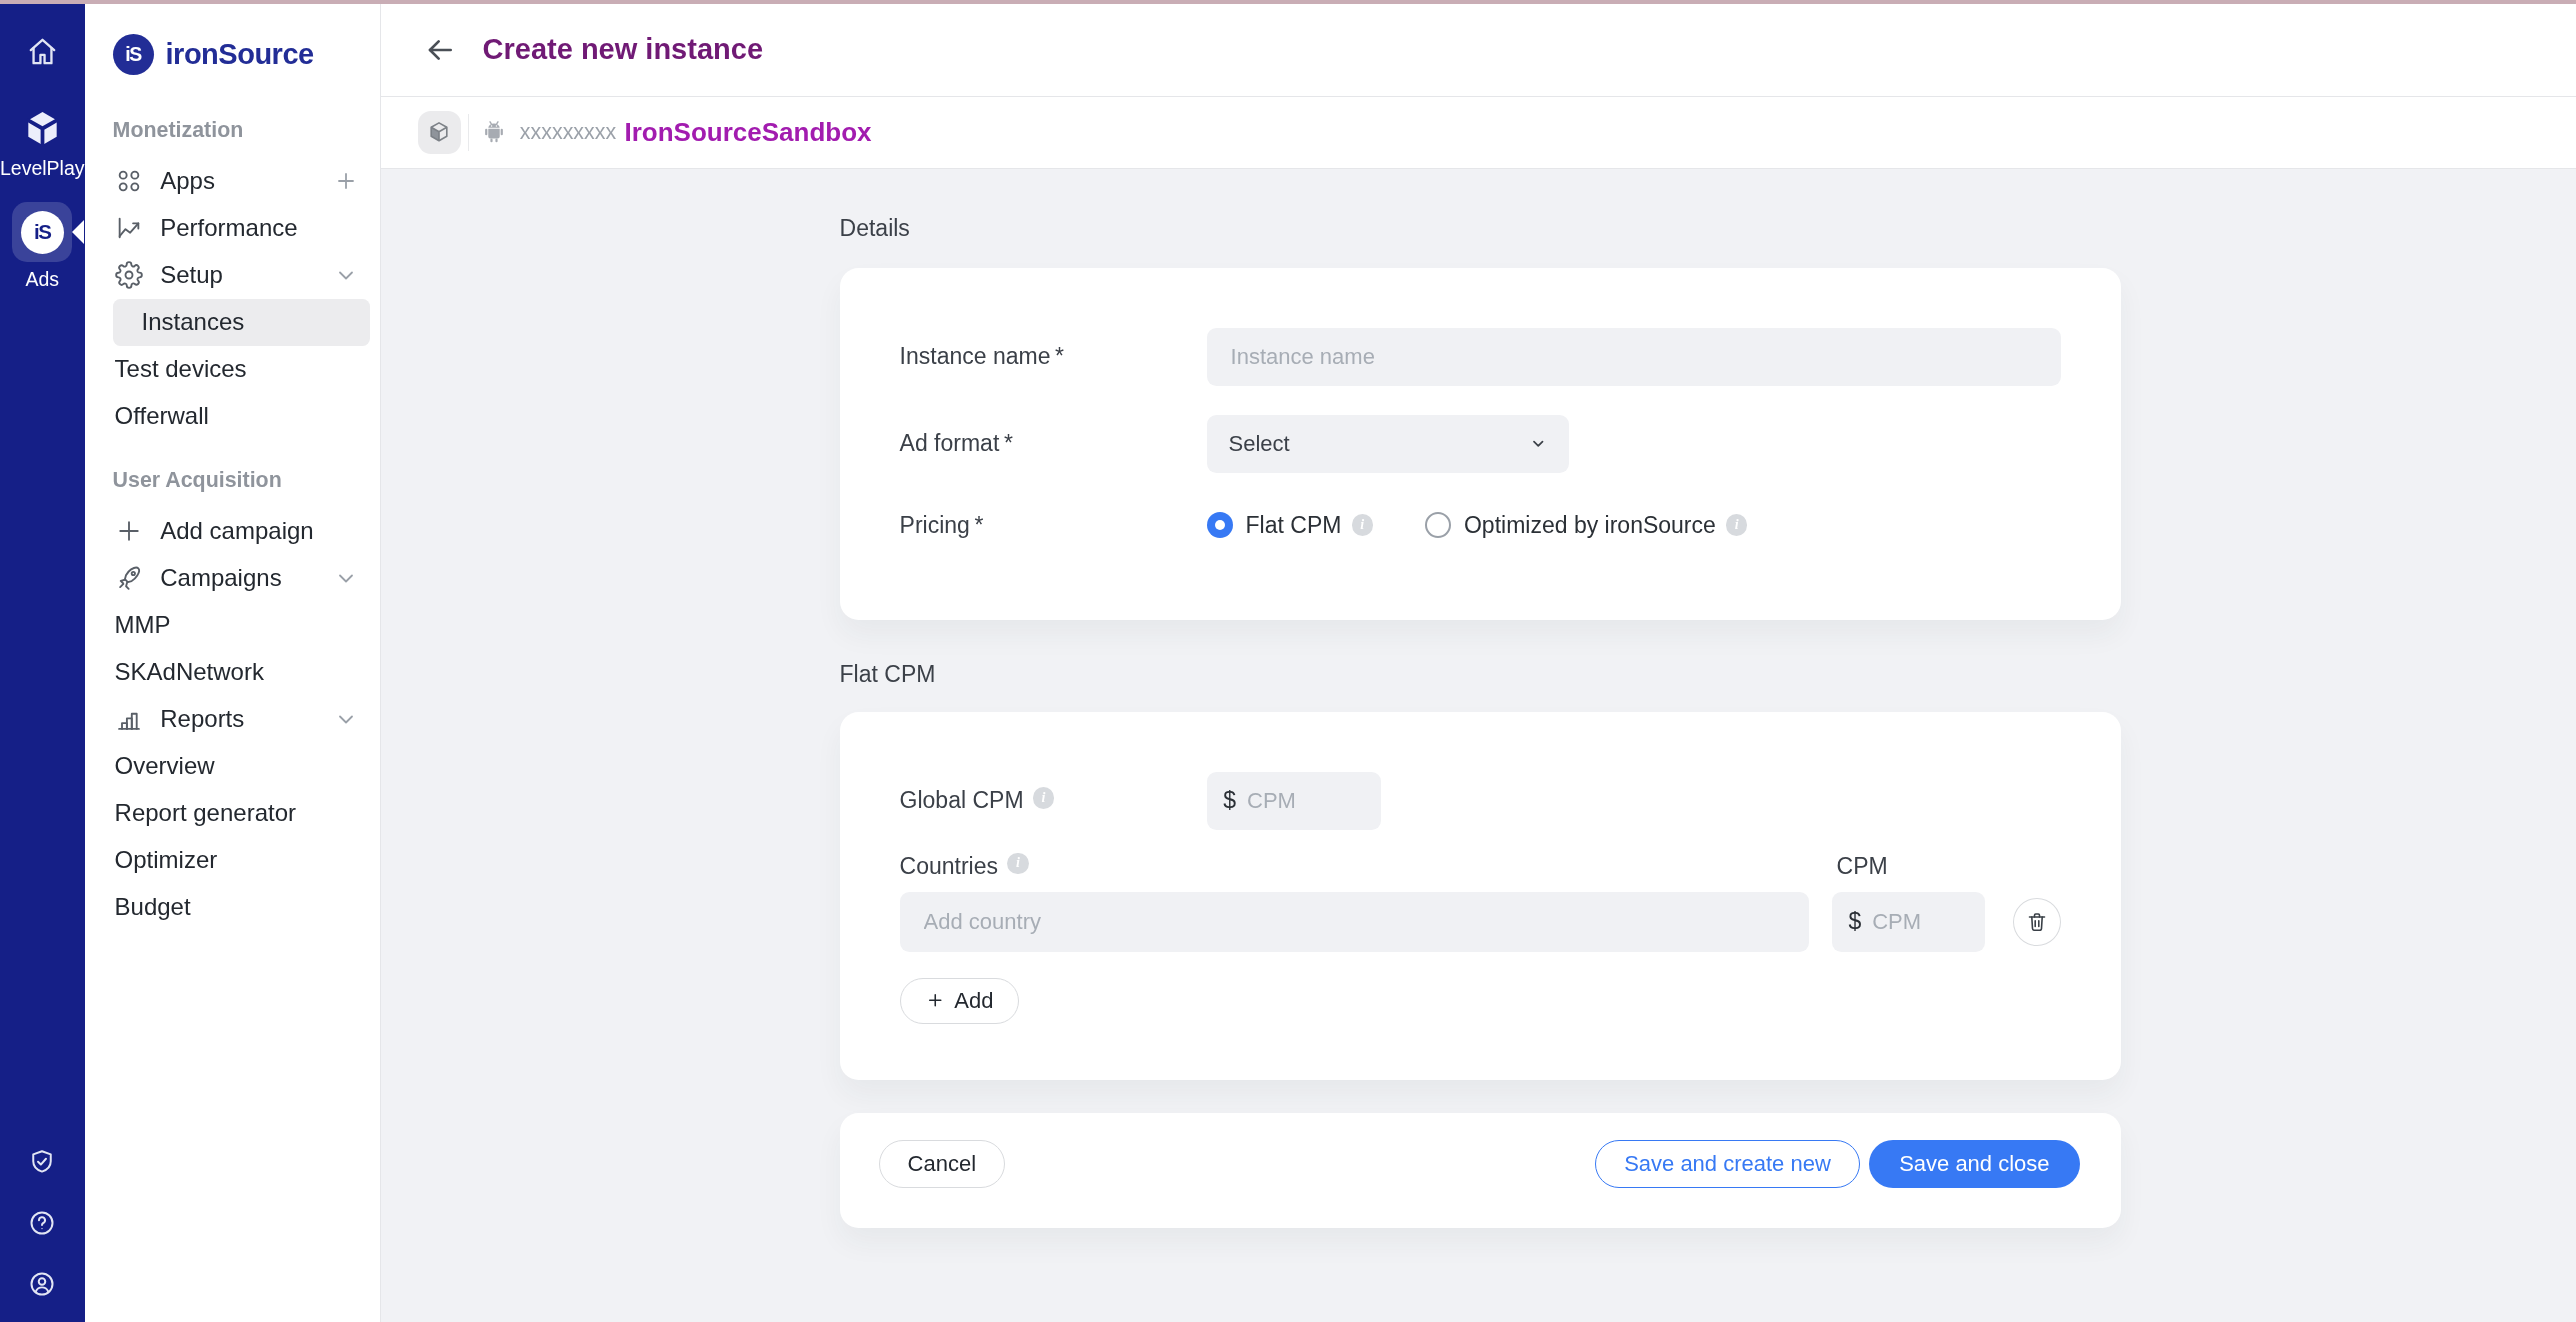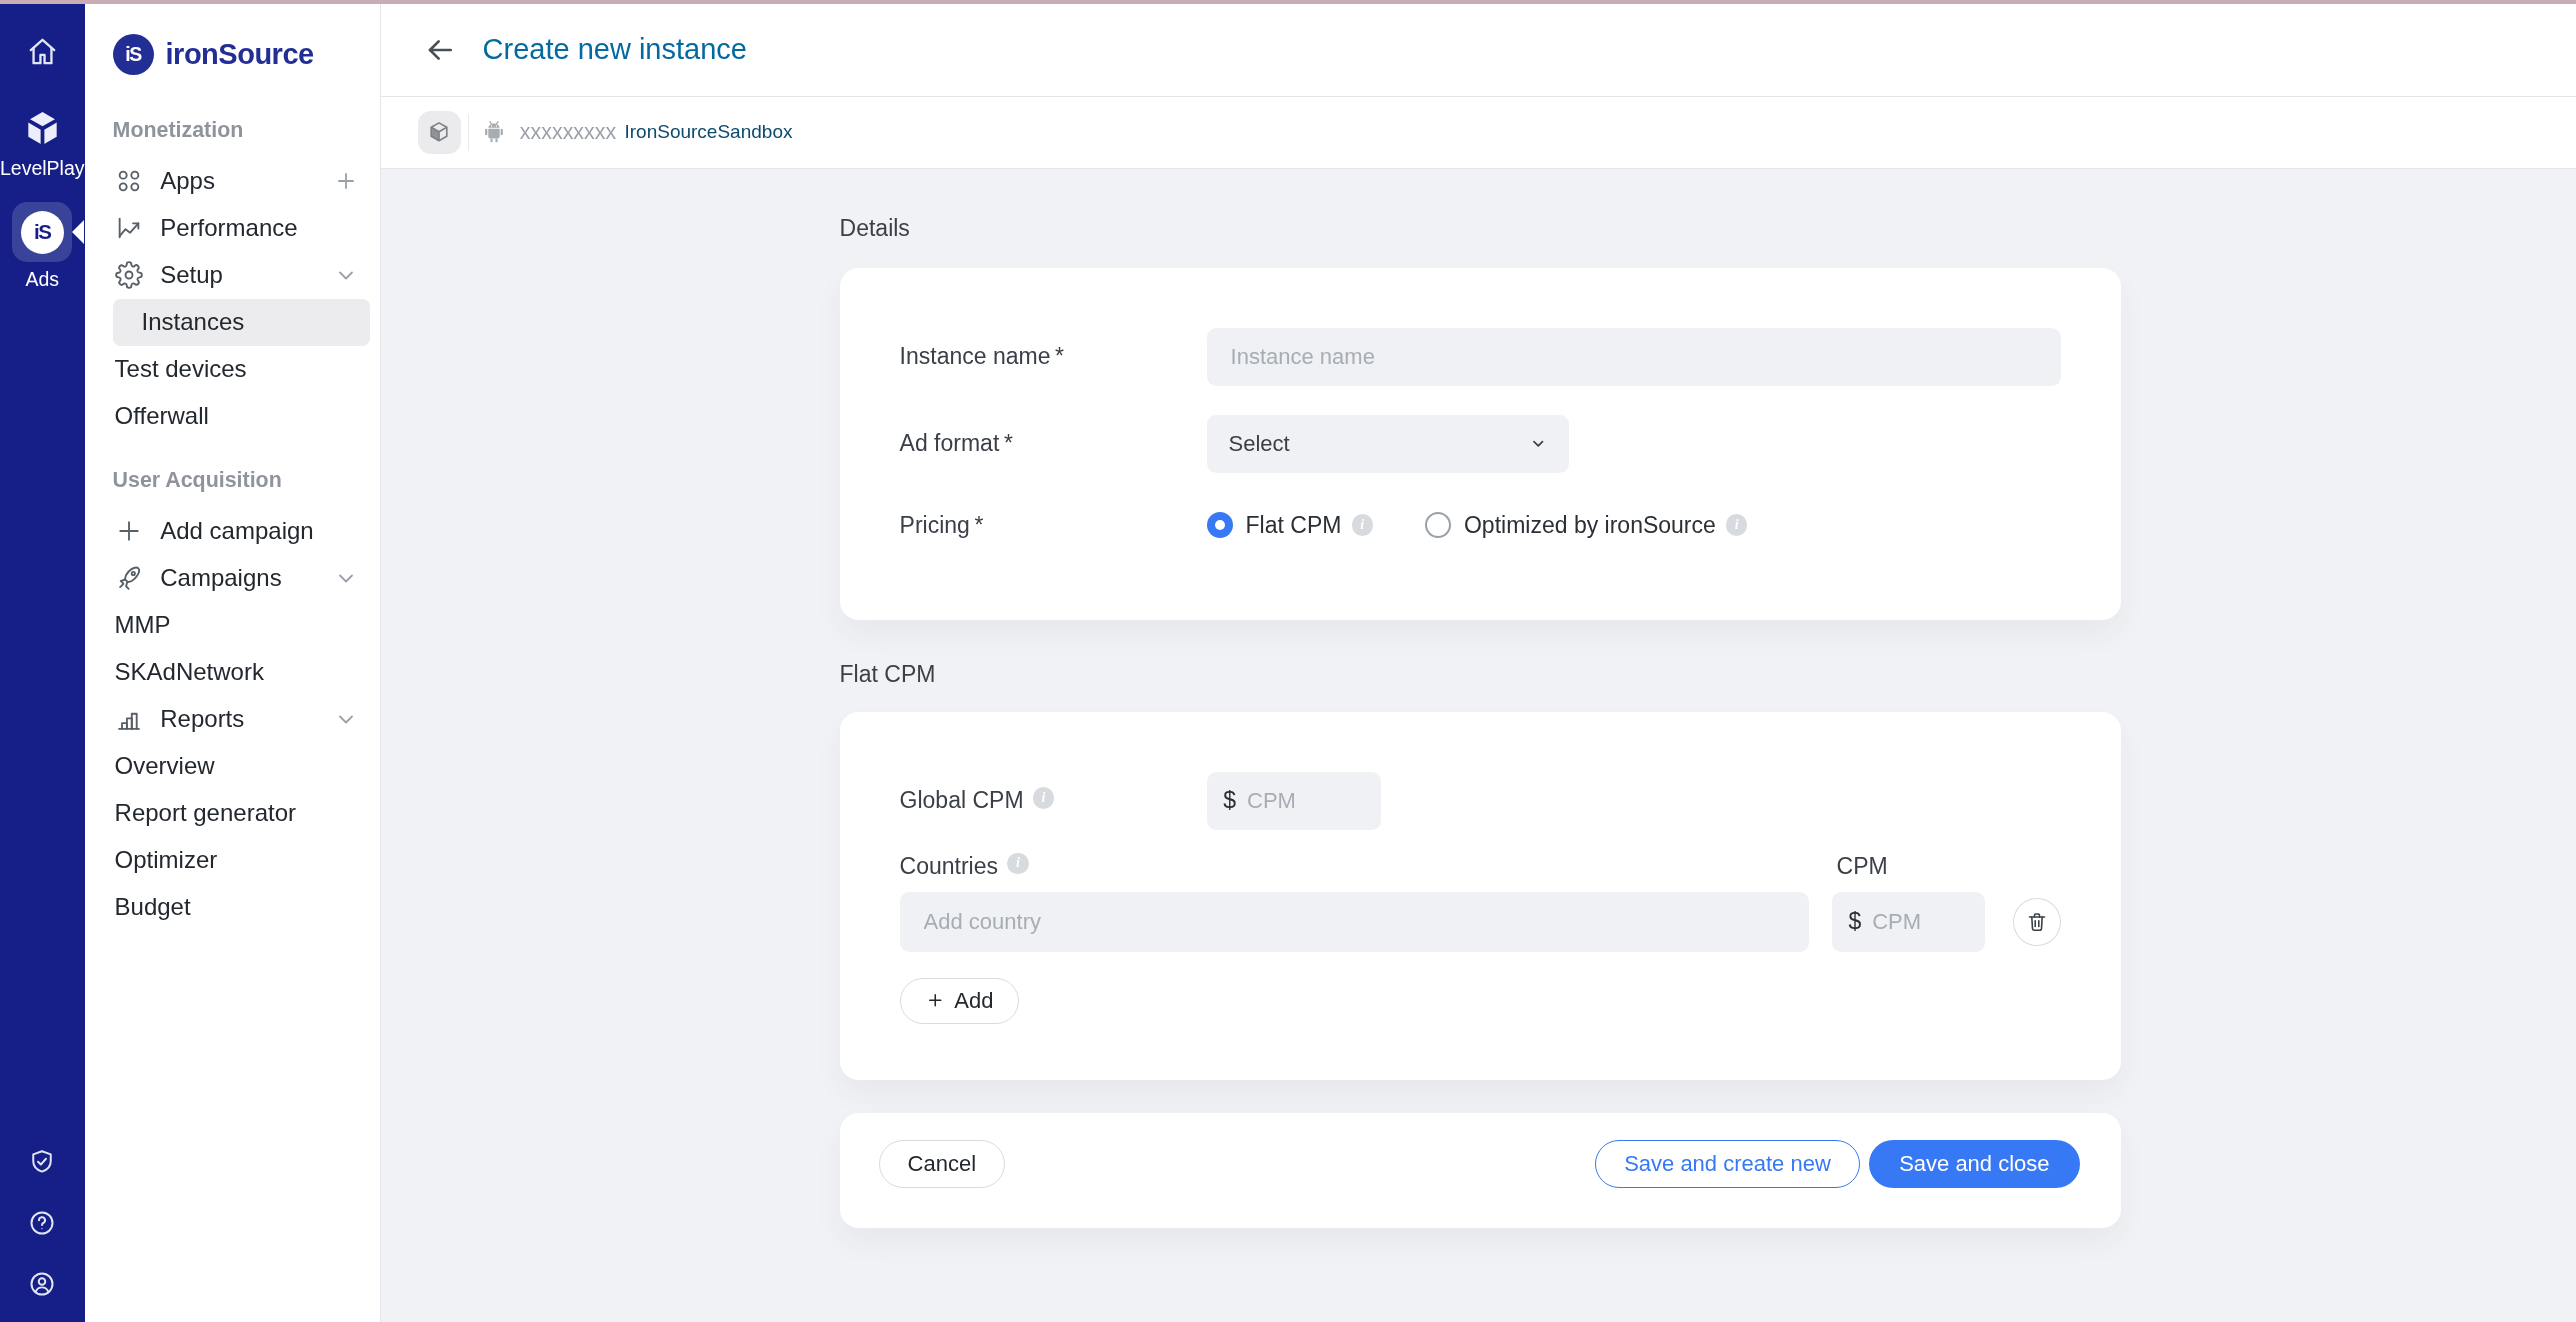--- a/index.html
+++ b/index.html
@@ -51,27 +51,27 @@
   .nav-item .tico{width:24px;height:24px}
   .nav-item .tico svg{width:24px;height:24px;stroke:var(--icon-light);fill:none;stroke-width:1.8;stroke-linecap:round;stroke-linejoin:round}
   .nav-item.sub{}
   .nav-item.active{background:#ececee;border-radius:7.4px;margin:0 9.3px 0 28px;padding-left:29px}
 
   
   .main{flex:1;background:var(--bg);display:flex;flex-direction:column;min-width:0}
   .page-header{flex:0 0 93px;background:#fff;border-bottom:0.9px solid var(--line);display:flex;align-items:center;padding-left:41px}
   .back-btn{width:37px;height:37px;margin-right:24px;display:flex;align-items:center;justify-content:center;cursor:pointer}
   .back-btn svg{width:32px;height:32px;stroke:#4a4f56;fill:none;stroke-width:2;stroke-linecap:round;stroke-linejoin:round}
-  .page-title{font-size:29px;font-weight:400;color:#0369a1}
+  .page-title{font-size:29px;font-weight:700;color:#701a75}
   .app-bar{flex:0 0 72px;background:#fff;border-bottom:0.9px solid var(--line);display:flex;align-items:center;padding-left:37px}
   .cube-tile{width:43px;height:43px;border-radius:13px;background:#ebebed;display:flex;align-items:center;justify-content:center}
   .vdiv{width:0.9px;height:37px;background:#e9eaec;margin:0 11px 0 7.4px}
   .android-ic{width:28px;height:28px;margin-right:12px}
   .app-id{font-size:21.4px;color:#9ba1a9;margin-right:8.4px}
-  .app-name{font-size:19px;color:#0c4a6e;font-weight:400}
+  .app-name{font-size:26px;color:#a21caf;font-weight:700}
 
   .content{margin-left:459px;width:1281px}
   .section-label{font-size:23px;color:var(--label)}
   .section-label.first{margin-top:46px;margin-bottom:26px}
   .section-label.flat{margin-top:41px;margin-bottom:24px}
   .card{background:#fff;border-radius:18.6px;box-shadow:0 15px 28px rgba(45,50,65,.05)}
   .card-details{height:352px;padding:60px 60px 0}
   .card-flat{height:368px;padding:60px 60px 0}
 
   .form-row{display:flex;align-items:center}

